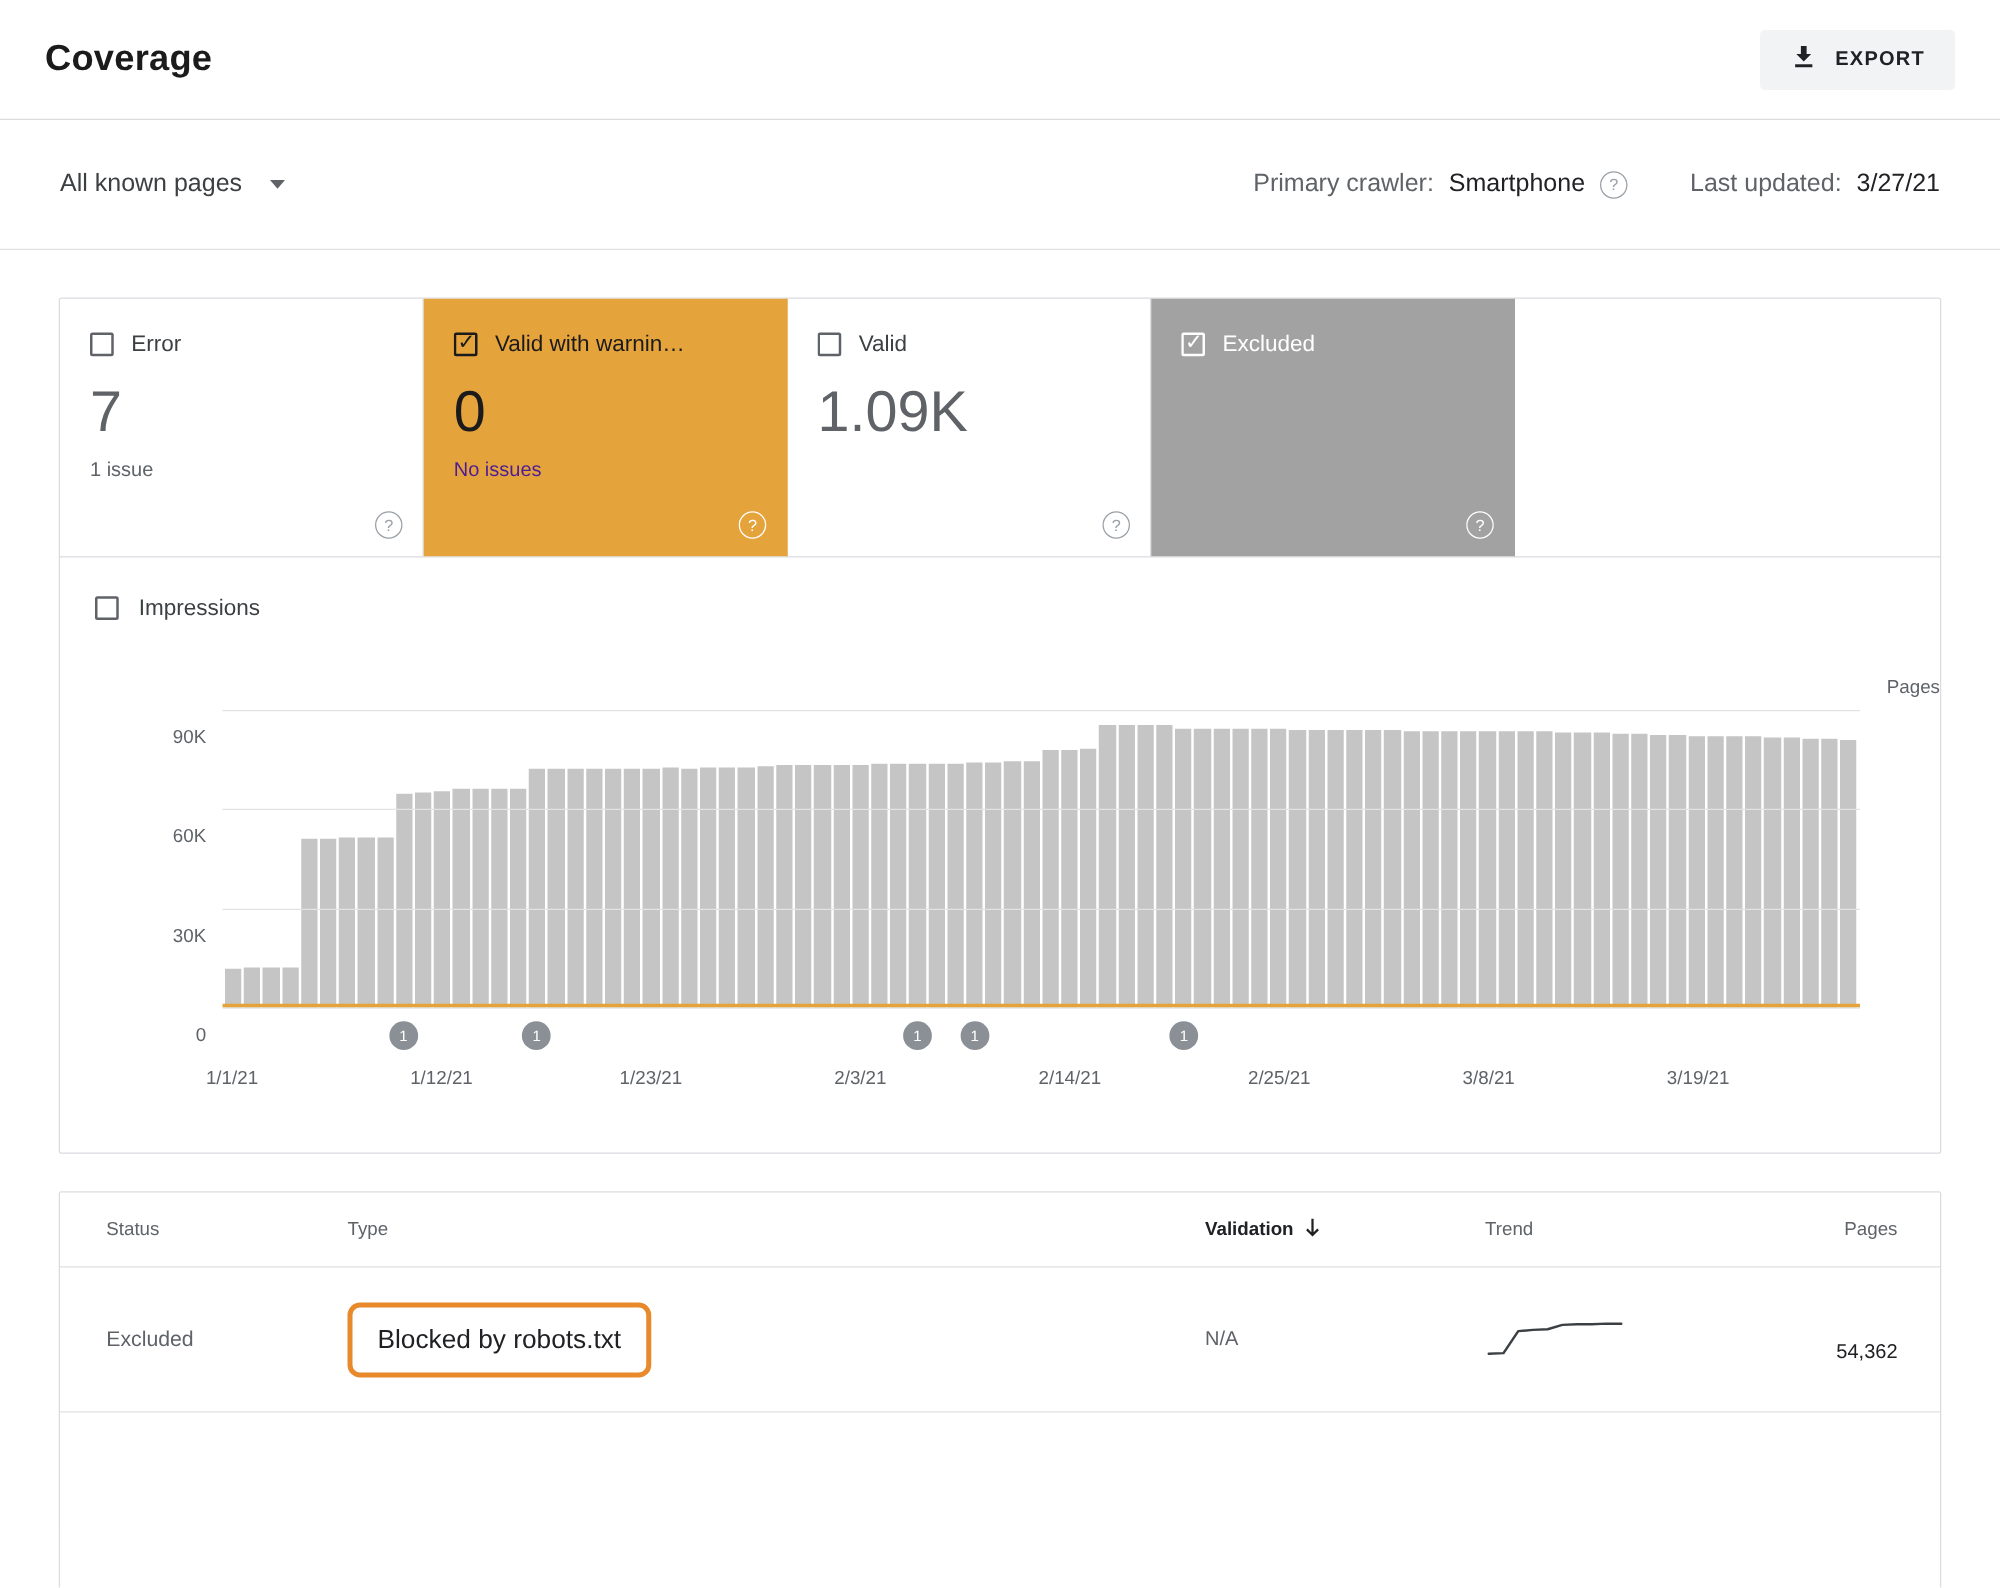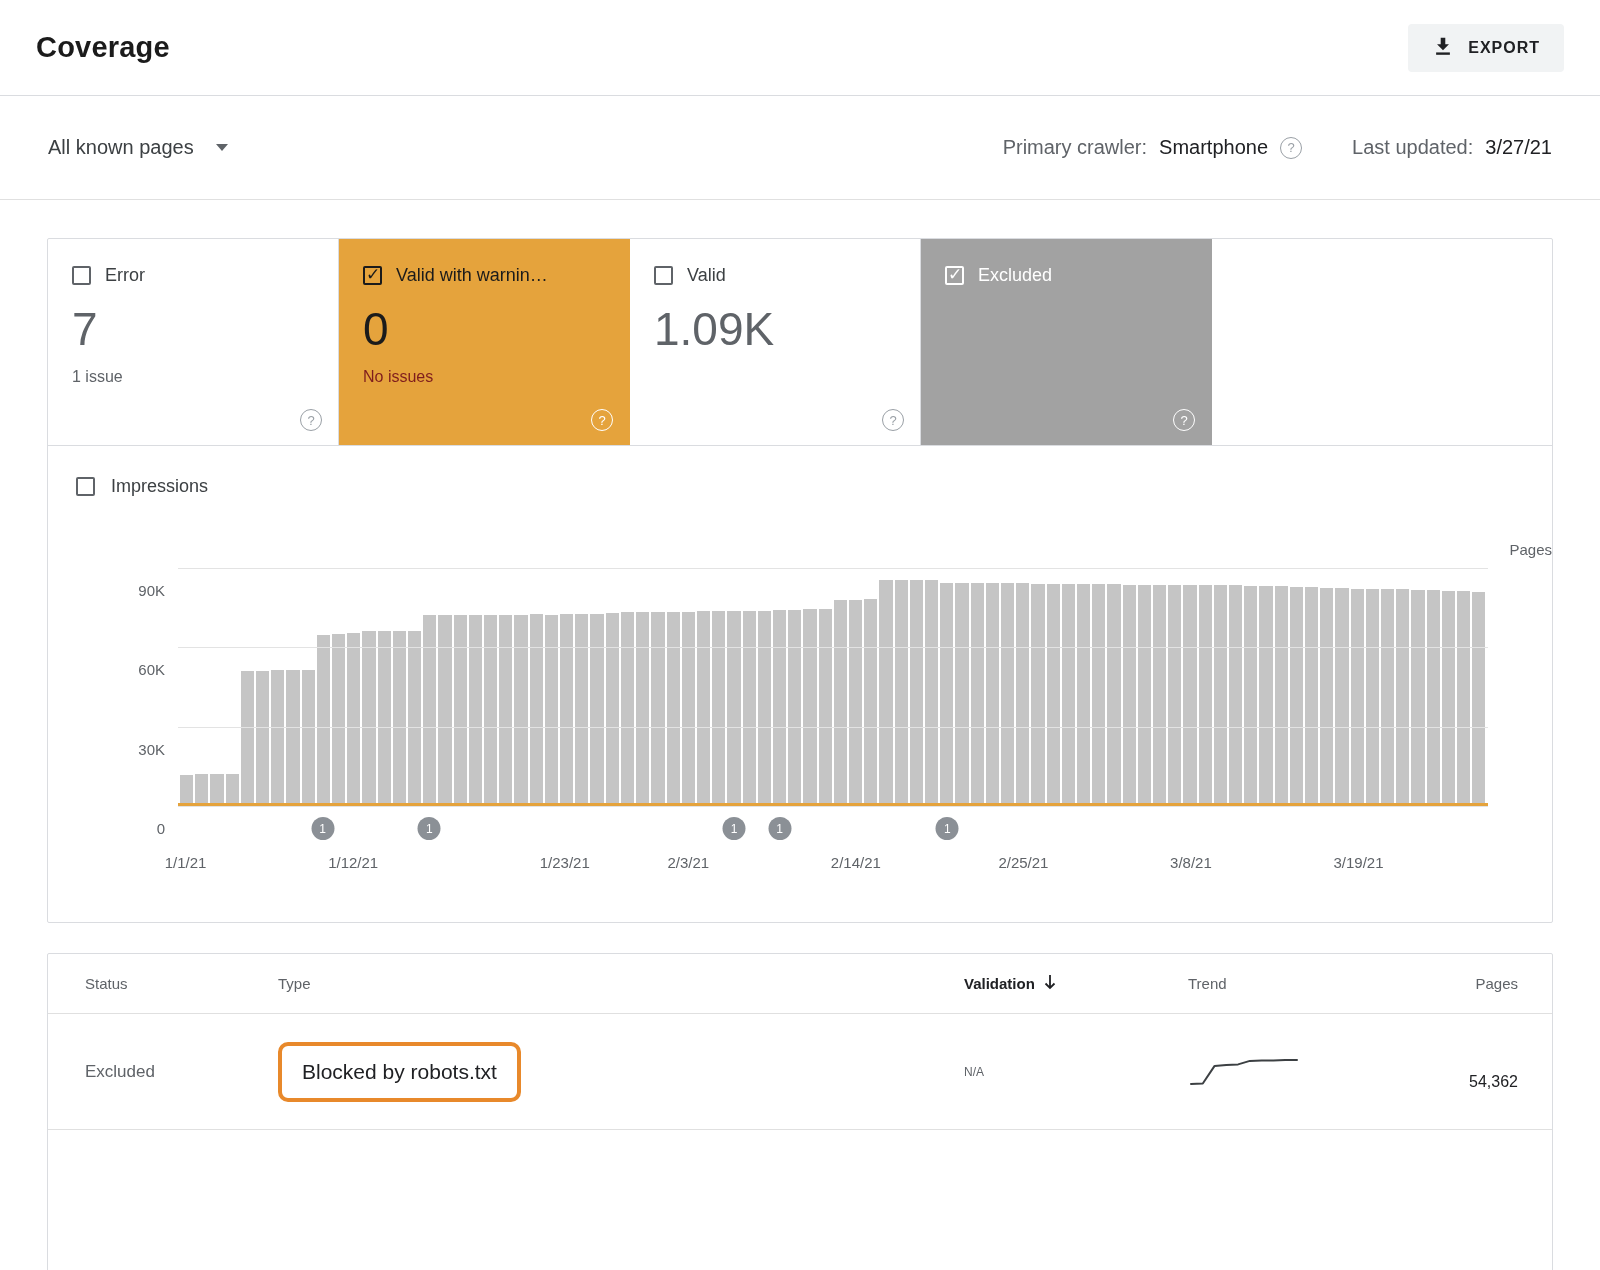--- a/index.html
+++ b/index.html
@@ -53,21 +53,21 @@
   .status-filler { flex:1; }
   .status-cell.yellow { background:#e5a33c; border-right-color:#e5a33c; }
   .status-cell.gray   { background:#a2a2a2; border-right-color:#a2a2a2; }
   .status-head { display:flex; align-items:center; gap:14px; font-size:18px; color:#3c4043; white-space:nowrap; overflow:hidden; }
   .status-cell.yellow .status-head { color:#1b1b1b; }
   .status-cell.gray   .status-head { color:#ffffff; }
   .big-number { font-size:46px; margin-top:16px; color:#5f6368; }
   .status-cell.yellow .big-number { color:#1b1b1b; }
   .status-cell.gray   .big-number { color:#ffffff; }
   .sub-text { font-size:16px; color:#5f6368; margin-top:12px; min-height:18px; }
-  .status-cell.yellow .sub-text { color:#7f1d1d; }
+  .status-cell.yellow .sub-text { color:#4c1d95; }
   .cell-help { position:absolute; right:16px; bottom:14px; }
   .status-cell.yellow .cell-help, .status-cell.gray .cell-help { border-color:#fff; color:#fff; }
 
   
   .cbx {
     width:19px; height:19px; border:2px solid #5f6368; border-radius:2px;
     position:relative; flex:none; background:transparent; cursor:pointer;
   }
   .status-cell.yellow .cbx { border-color:#1b1b1b; }
   .status-cell.gray   .cbx { border-color:#ffffff; }
@@ -109,21 +109,21 @@
   }
   .table-header { height:60px; border-bottom:1px solid #e0e0e0; font-size:15px; color:#5f6368; }
   .th-validation { color:#202124; font-weight:700; display:flex; align-items:center; gap:8px; cursor:pointer; }
   .th-pages { text-align:right; }
   .table-row { height:116px; border-bottom:1px solid #e0e0e0; cursor:pointer; }
   .cell-status { font-size:17px; color:#5f6368; }
   .type-box {
     display:inline-block; border:4px solid #e8892b; border-radius:10px;
     padding:14px 20px; font-size:21px; color:#202124; background:#fff;
   }
-  .cell-validation { font-size:12px; color:#5f6368; }
+  .cell-validation { font-size:16px; color:#5f6368; }
   .cell-pages { text-align:right; font-size:16px; color:#202124;margin-top:20px; }
 </style>
 </head>
 <body>
 
 <div class="app-header">
   <div class="app-title">Coverage</div>
   <button class="export-btn">
     <span>
       <svg width="22" height="22" viewBox="0 0 24 24">
@@ -309,21 +309,21 @@
         <div class="annots">
             <div class="annot" style="left: 11.0465%;">1</div>
             <div class="annot" style="left: 19.186%;">1</div>
             <div class="annot" style="left: 42.4419%;">1</div>
             <div class="annot" style="left: 45.9302%;">1</div>
             <div class="annot" style="left: 58.7209%;">1</div>
           </div>
         <div class="x-labels">
             <div class="x-tick" style="left: 0.581395%;">1/1/21</div>
             <div class="x-tick" style="left: 13.3721%;">1/12/21</div>
-            <div class="x-tick" style="left: 26.1628%; margin-left: 44px;">1/23/21</div>
+            <div class="x-tick" style="left: 26.1628%;">1/23/21</div>
             <div class="x-tick" style="left: 38.9535%;">2/3/21</div>
             <div class="x-tick" style="left: 51.7442%;">2/14/21</div>
             <div class="x-tick" style="left: 64.5349%;">2/25/21</div>
             <div class="x-tick" style="left: 77.3256%;">3/8/21</div>
             <div class="x-tick" style="left: 90.1163%;">3/19/21</div>
           </div>
       </div>
     </div>
   </div>
 

